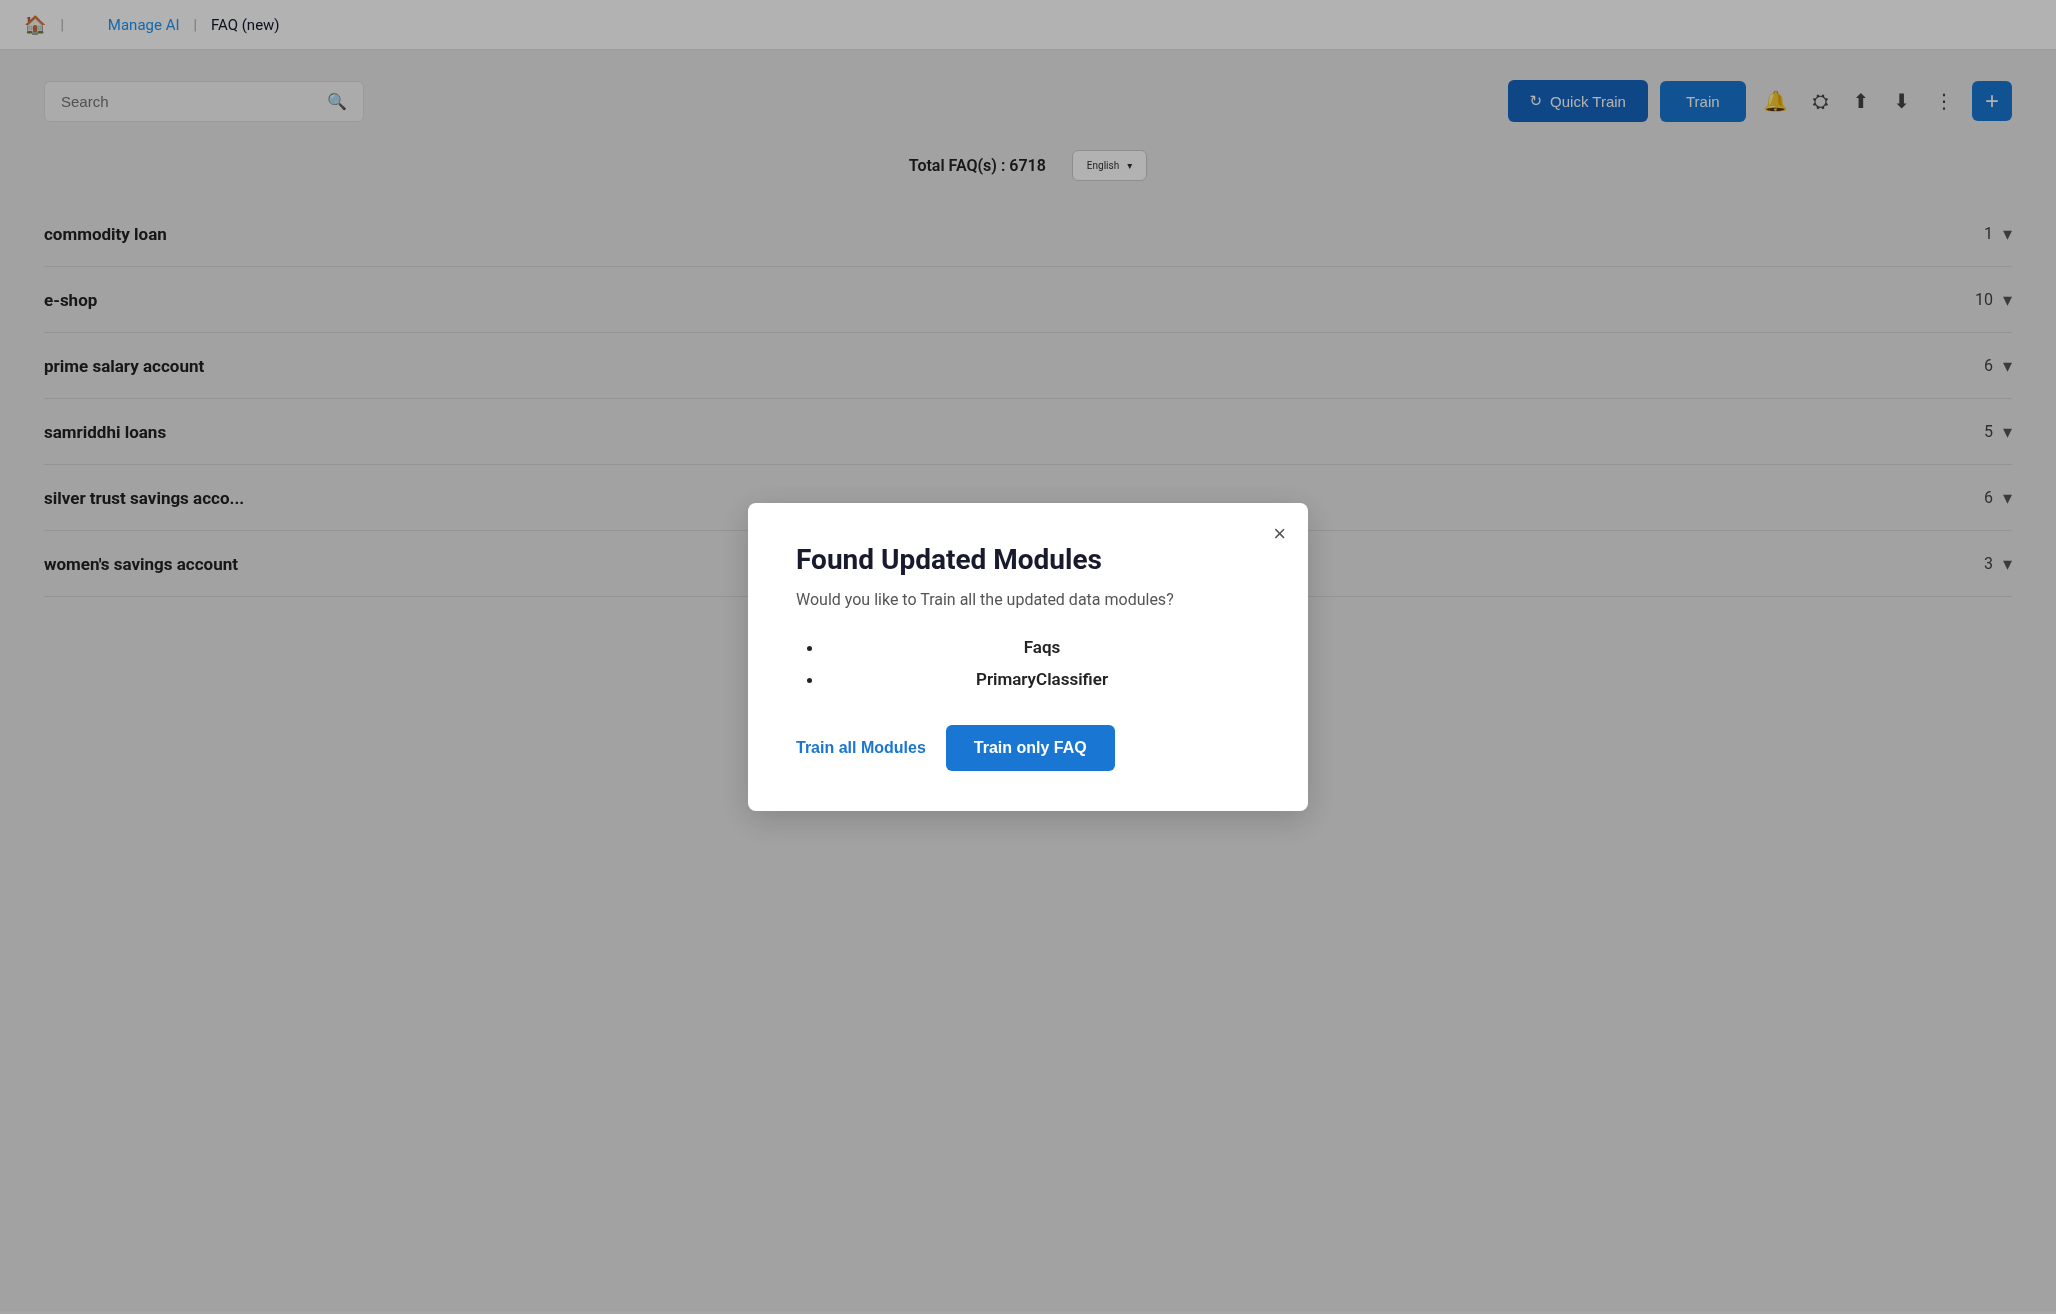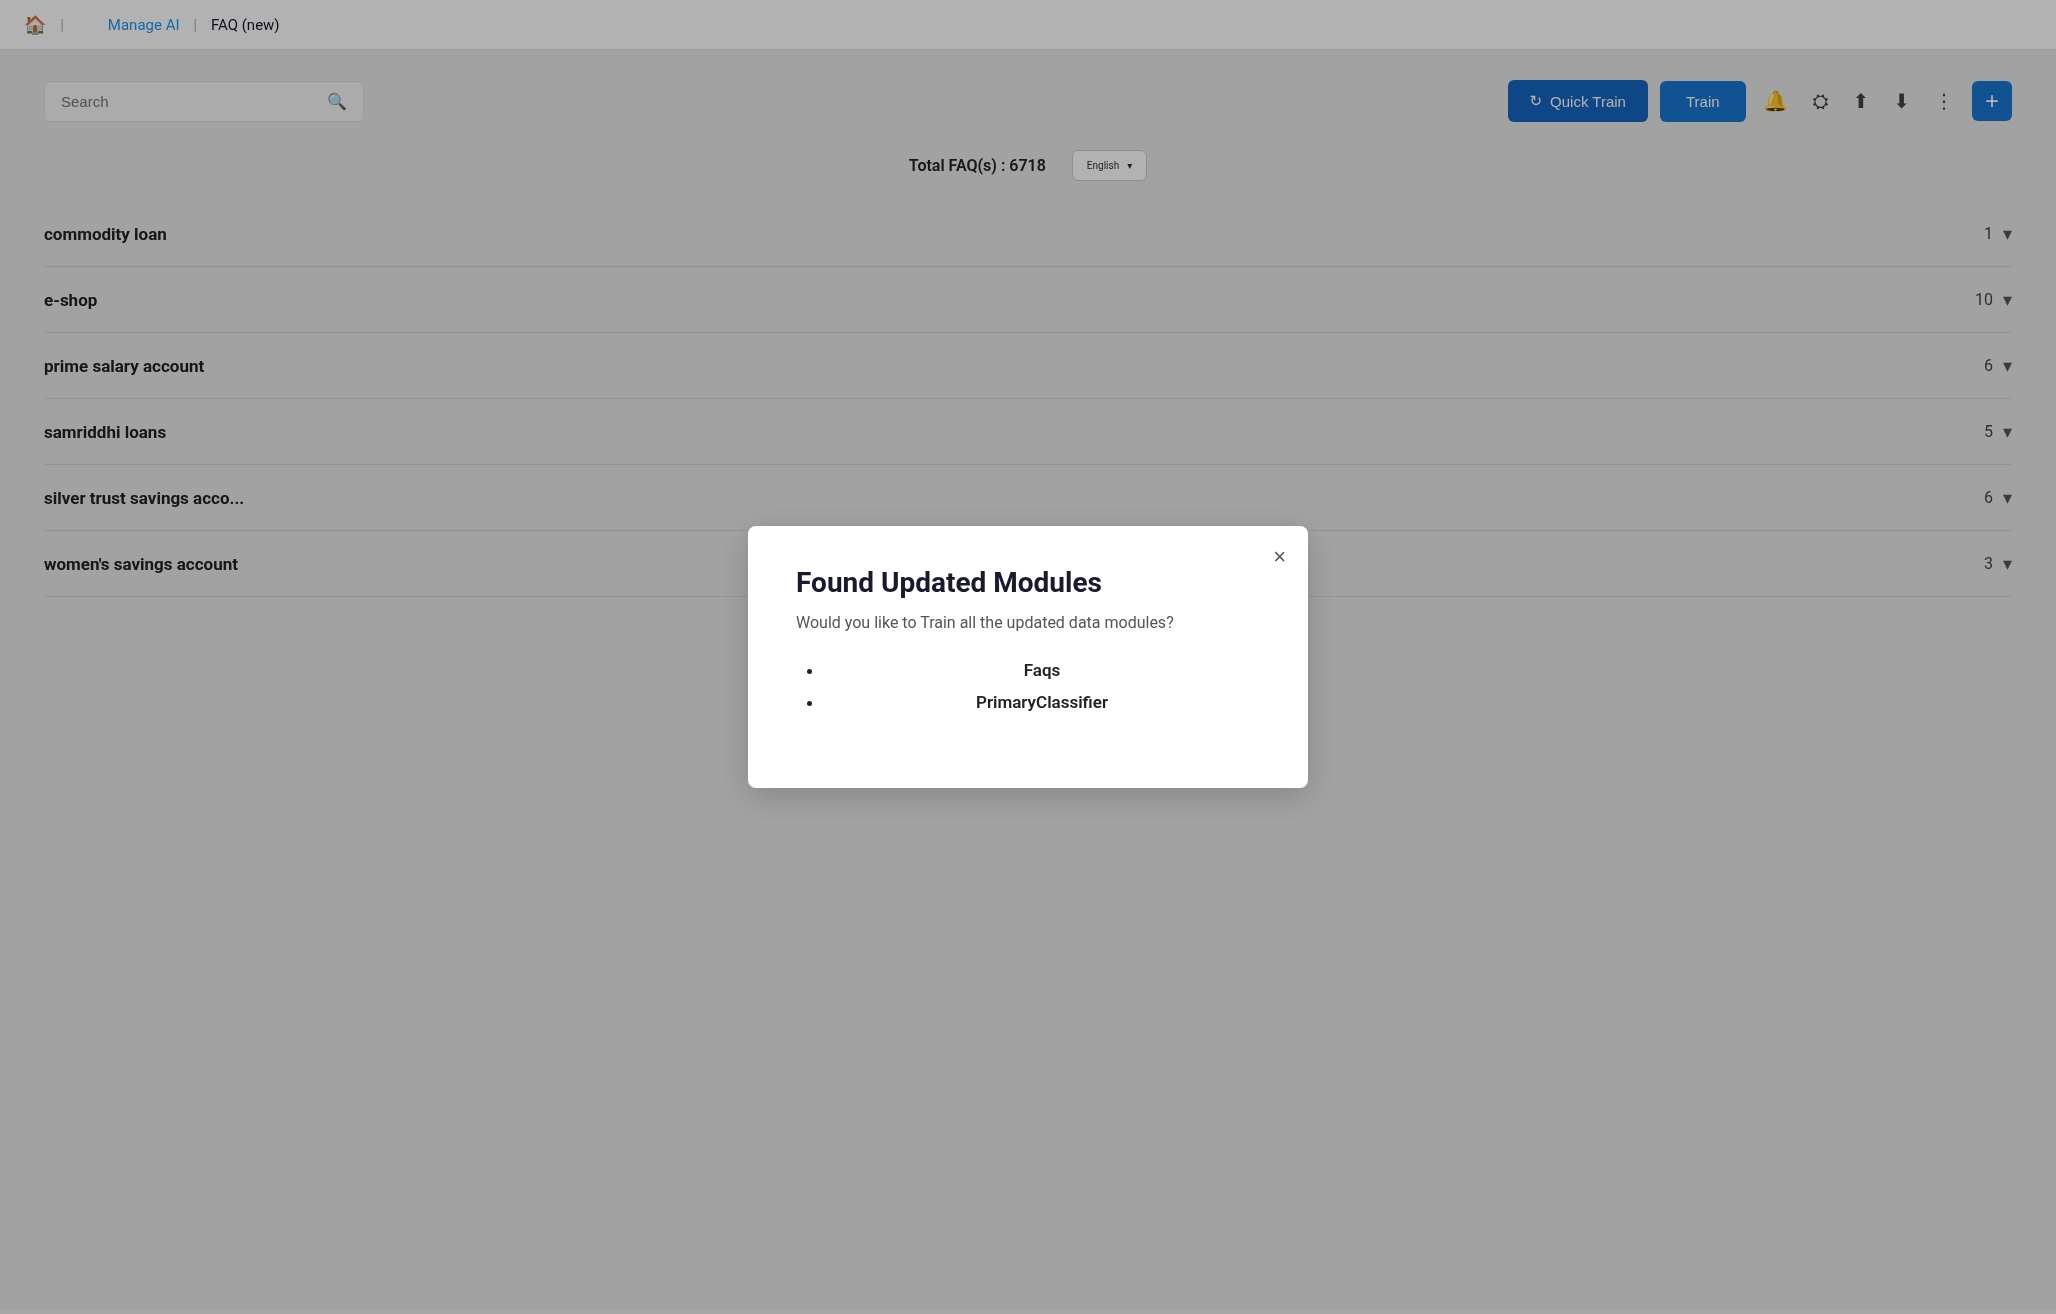--- a/index.html
+++ b/index.html
@@ -319,14 +319,18 @@
 <div class="modal-overlay">
   <div class="modal">
     <button class="modal-close">×</button>
     <div class="modal-title">Found Updated Modules</div>
     <div class="modal-subtitle">Would you like to Train all the updated data modules?</div>
     <ul class="modal-list">
 
     <li>Faqs</li>
         <li>PrimaryClassifier</li>
       </ul>
+    <div class="modal-actions">
+      <button class="btn-train-all-modules">Train all Modules</button>
+      <button class="btn-train-only-faq">Train only FAQ</button>
+    </div>
   </div>
 </div>
 
 </body></html>

